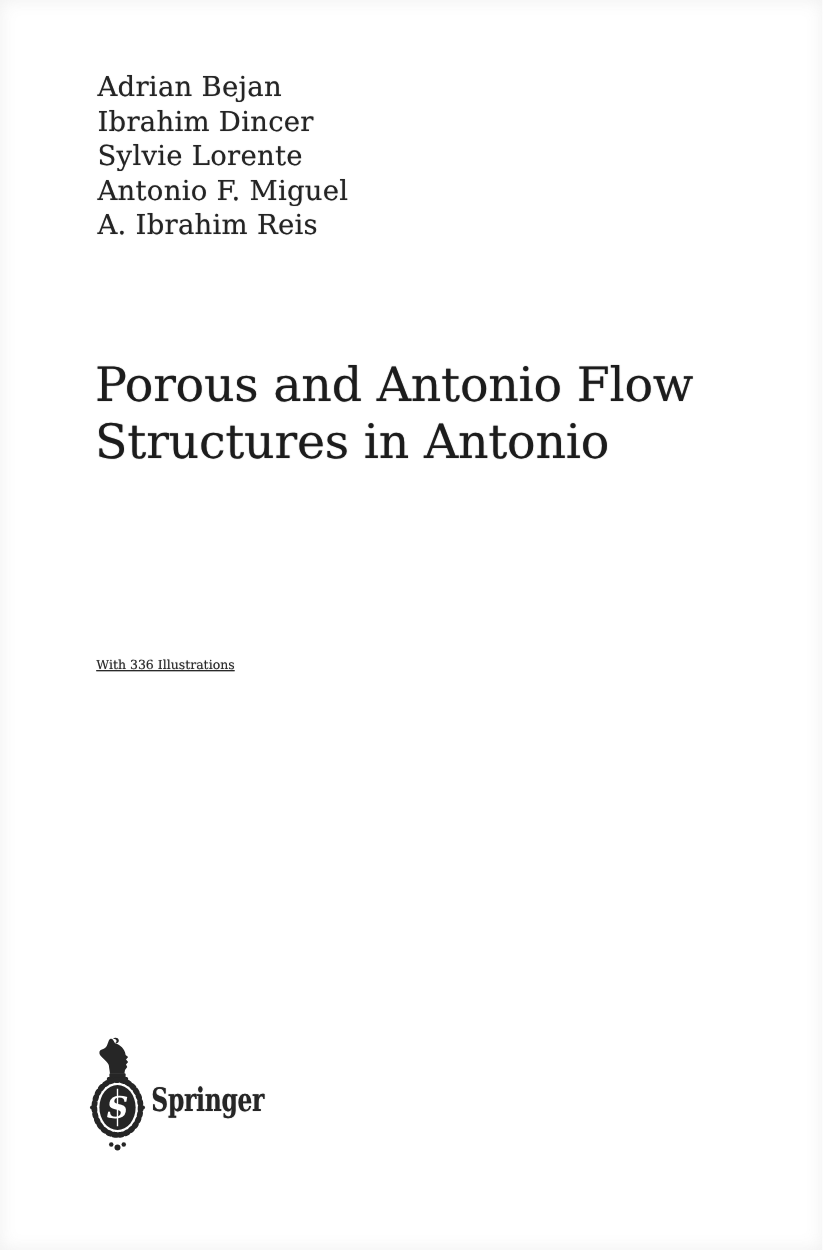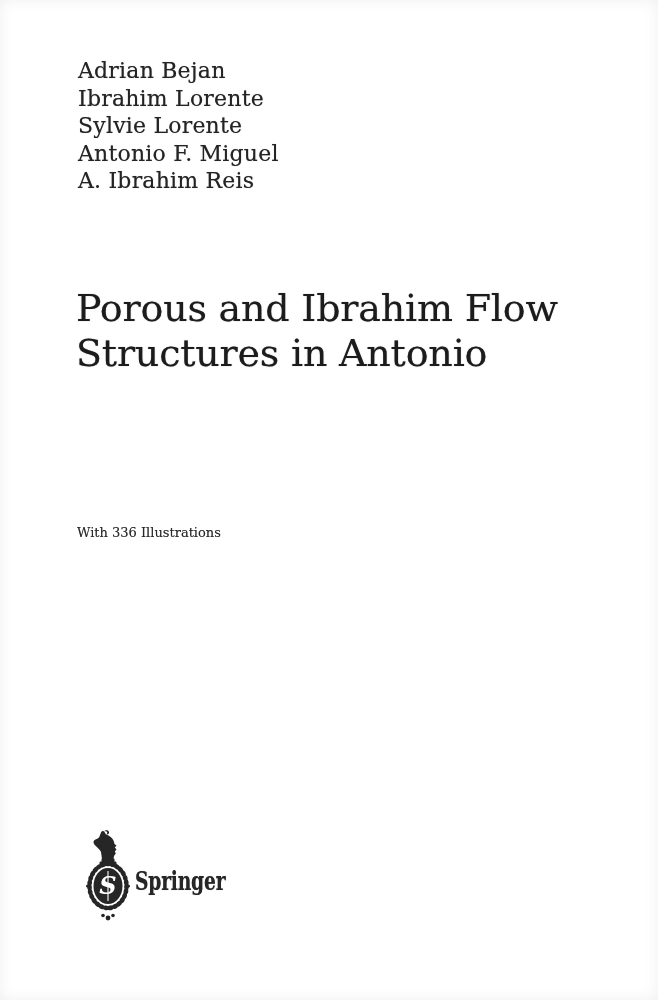--- a/index.html
+++ b/index.html
@@ -48,29 +48,30 @@
     letter-spacing: -0.2px;
     font-weight: normal;
     color: #1c1c1c;
     text-shadow: 0 0 0.9px rgba(30,30,30,0.6);
     white-space: nowrap;
   }
   .illustrations-note {
     position: absolute;
     left: 77px;
     top: 524px;
-    font-size: 13px;
+    font-size: 10px;
     line-height: 18px;
     color: #2a2a2a;
     text-shadow: 0 0 0.6px rgba(50,50,50,0.5);
     white-space: nowrap;
+    text-decoration: underline;
   }
   .imprint {
     position: absolute;
-    left: 85px;
+    left: 71px;
     top: 829px;
     width: 220px;
     height: 96px;
   }
   .springer-logo {
     position: absolute;
     left: 0;
     top: 0;
   }
   .publisher-wordmark {
@@ -87,28 +88,28 @@
     white-space: nowrap;
   }
 </style>
 </head>
 <body>
 
 <div class="page">
 
   <div class="authors">
     <div class="author-line">Adrian Bejan</div>
-    <div class="author-line">Ibrahim Lorente</div>
+    <div class="author-line">Ibrahim Dincer</div>
     <div class="author-line">Sylvie Lorente</div>
     <div class="author-line">Antonio F. Miguel</div>
     <div class="author-line">A. Ibrahim Reis</div>
   </div>
 
   <div class="title">
-    <div class="title-line">Porous and Ibrahim Flow</div>
+    <div class="title-line">Porous and Antonio Flow</div>
     <div class="title-line">Structures in Antonio</div>
   </div>
 
   <div class="illustrations-note">With 336 Illustrations</div>
 
   <div class="imprint">
     <svg class="springer-logo" width="46" height="94" viewBox="0 0 46 94" xmlns="http://www.w3.org/2000/svg">
       <g fill="#262626" stroke="none">
 
         <path d="M17 30

